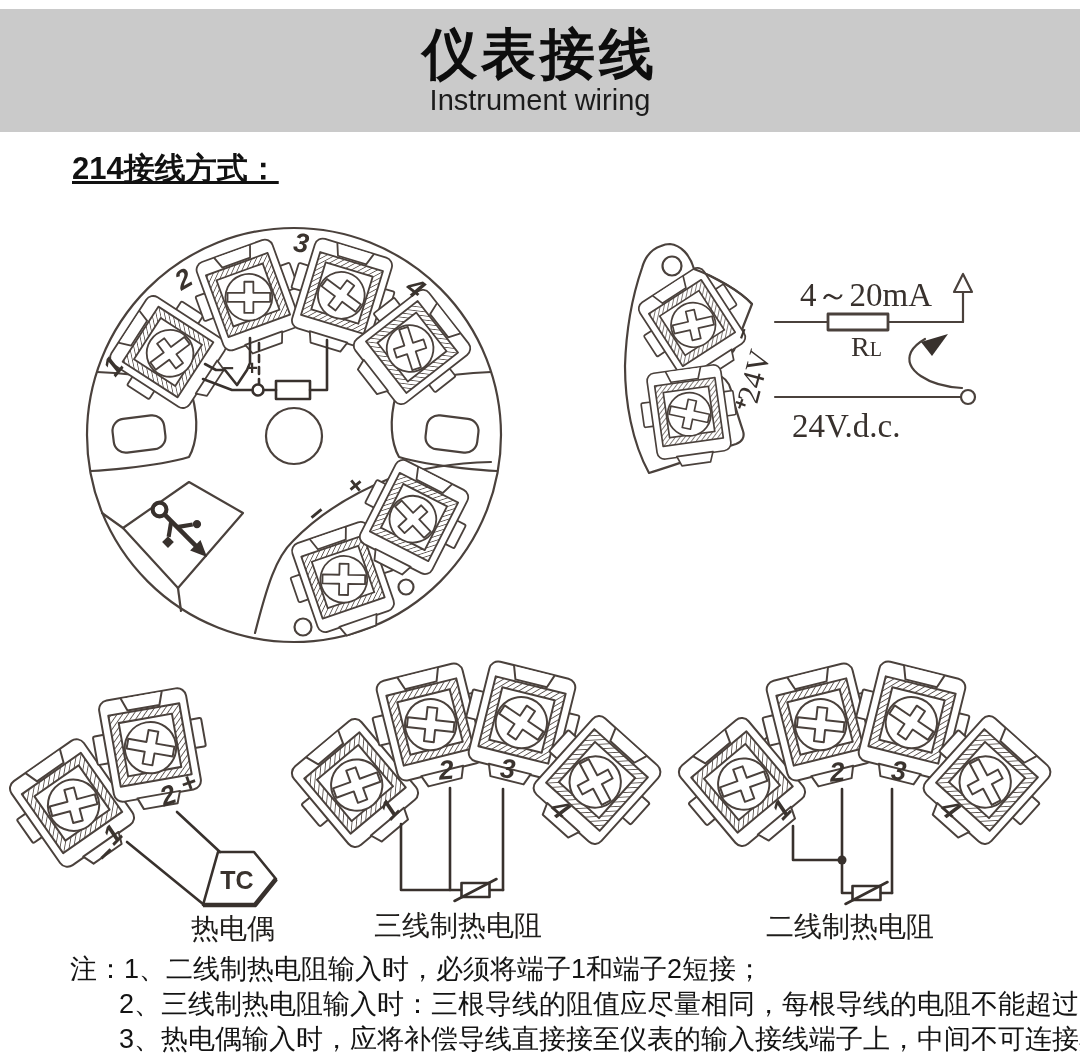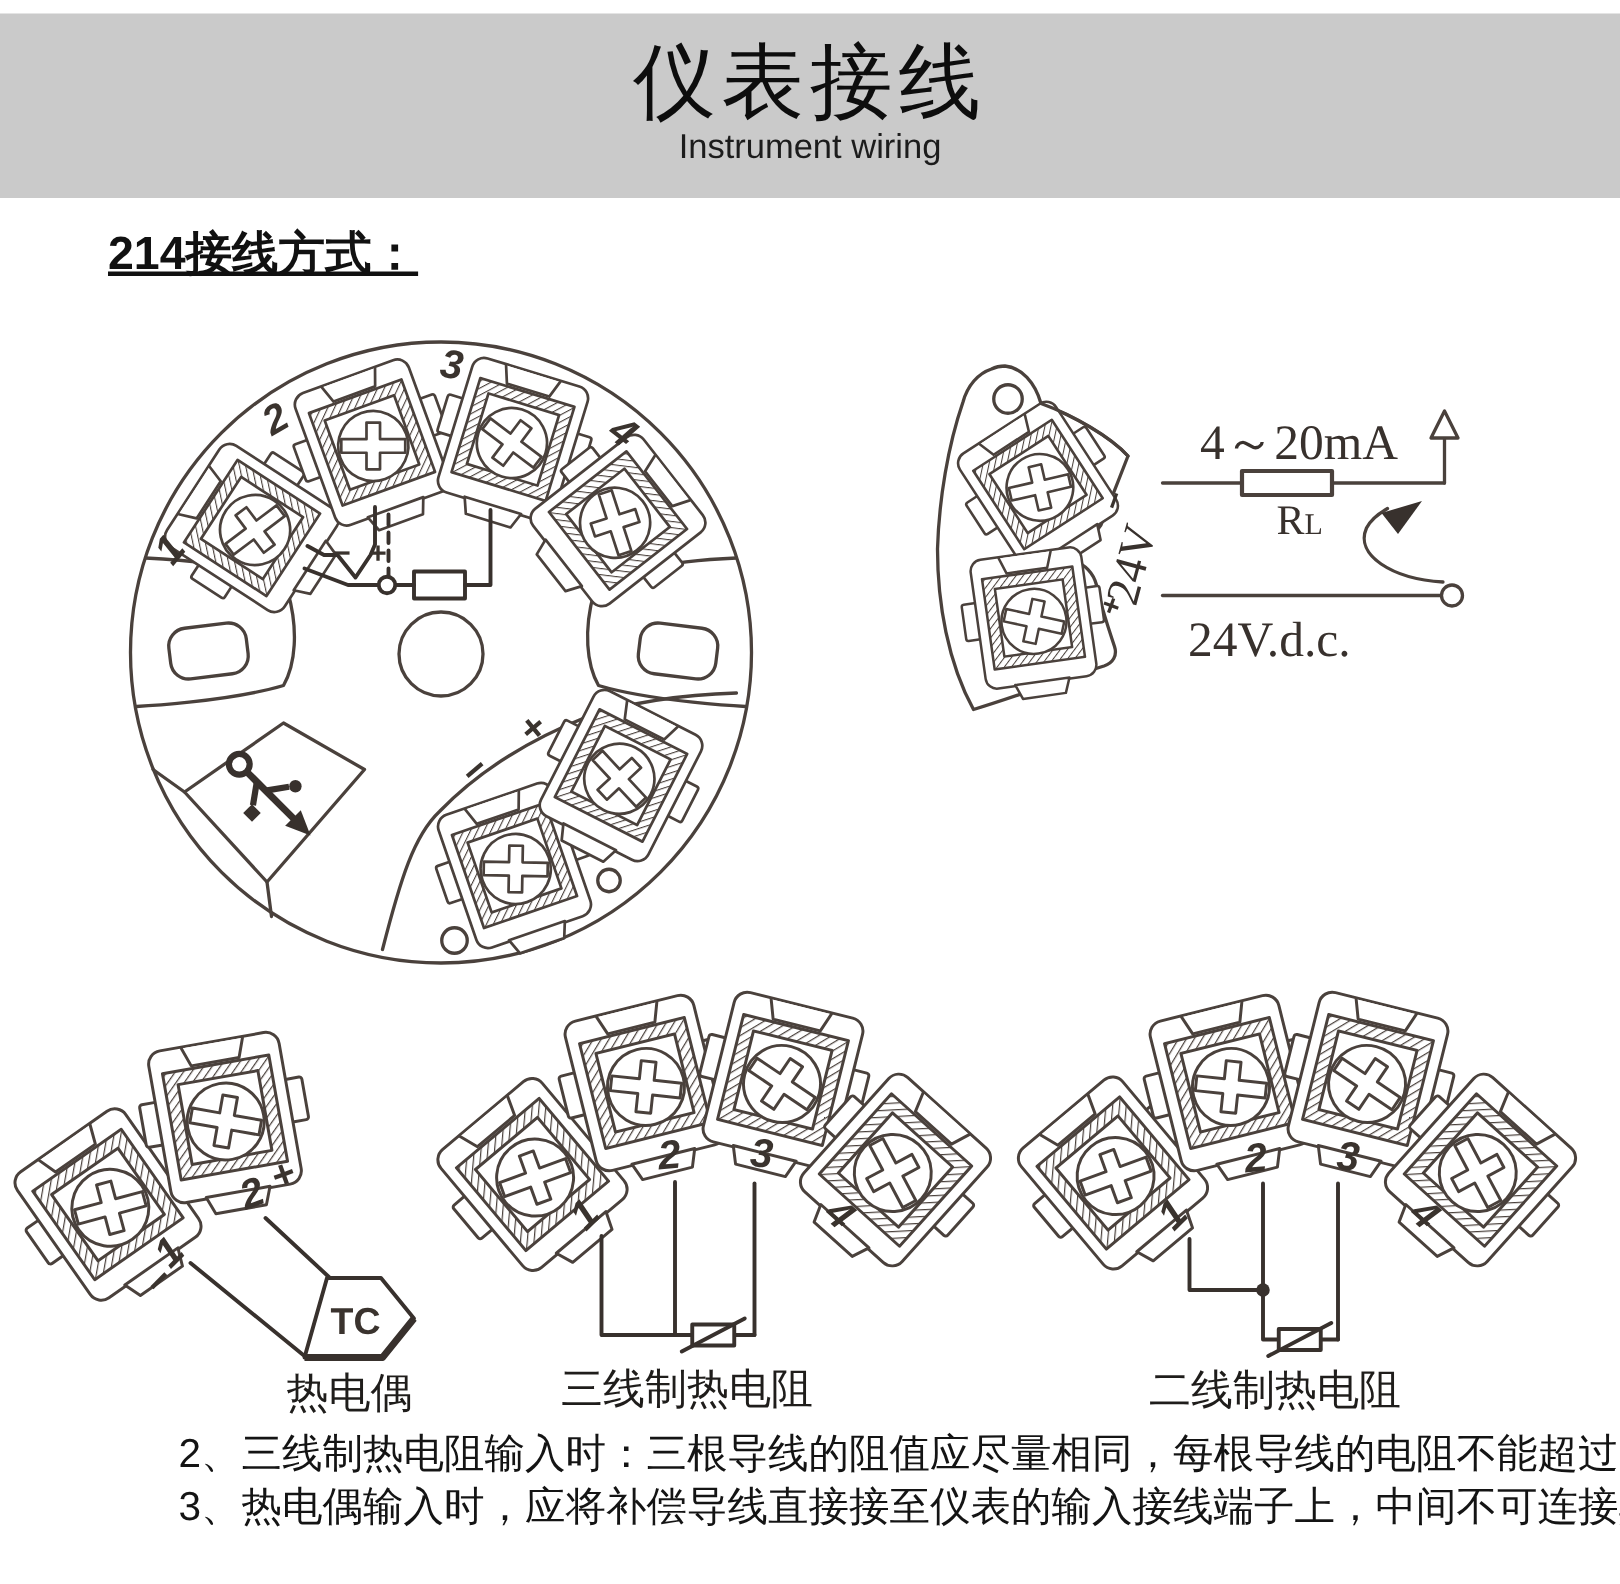--- a/index.html
+++ b/index.html
@@ -1,22 +1,22 @@
 <!DOCTYPE html>
 <html><head>
 <meta charset="utf-8">
 <style>
   html,body{margin:0;padding:0;background:#fff;}
   body{width:1080px;height:1056px;position:relative;overflow:hidden;
        font-family:"Liberation Sans",sans-serif;color:#1a1a1a;}
   .header{position:absolute;left:0;top:9px;width:1080px;height:123px;
           background:#cacaca;text-align:center;}
-  .header .title{font-size:55px;font-weight:400;letter-spacing:4px;
+  .header .title{font-size:55px;font-weight:700;letter-spacing:4px;
           padding-top:14px;line-height:1.15;color:#0d0d0d;}
-  .header .subtitle{font-size:23px;color:#1c1c1c;margin-top:-2px;}
+  .header .subtitle{font-size:29px;color:#1c1c1c;margin-top:-2px;}
   .section-heading{position:absolute;left:72px;top:148px;font-size:31px;
           font-weight:bold;color:#111;text-decoration:underline;}
   #diagram{position:absolute;left:0;top:0;}
   .notes{position:absolute;left:70px;top:952px;font-size:27px;line-height:35px;
          color:#141414;font-weight:500;width:1000px;}
   .note-row{white-space:nowrap;}
   .note-row.indent{padding-left:49px;}
   .note-prefix{display:inline-block;}
 
   
@@ -261,15 +261,18 @@
 </svg>
 
 <div class="header">
   <div class="title">仪表接线</div>
   <div class="subtitle">Instrument wiring</div>
 </div>
 
 <div class="section-heading">214接线方式：</div>
 
 <div class="notes">
+  <div class="note-row">
+    <span class="note-prefix">注：</span><span>1、二线制热电阻输入时，必须将端子1和端子2短接；</span>
+  </div>
   <div class="note-row indent">2、三线制热电阻输入时：三根导线的阻值应尽量相同，每根导线的电阻不能超过10Ω；</div>
   <div class="note-row indent">3、热电偶输入时，应将补偿导线直接接至仪表的输入接线端子上，中间不可连接其它</div>
 </div>
 
 </body></html>

